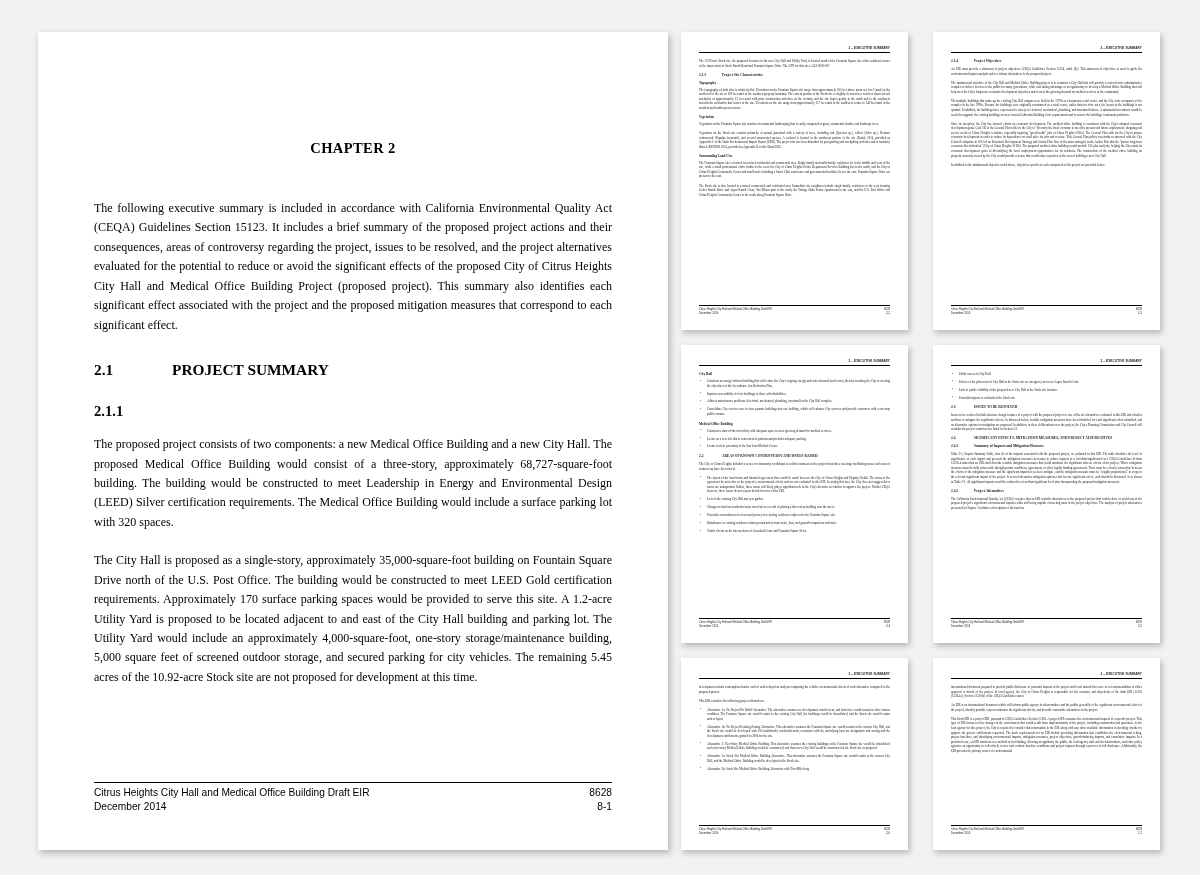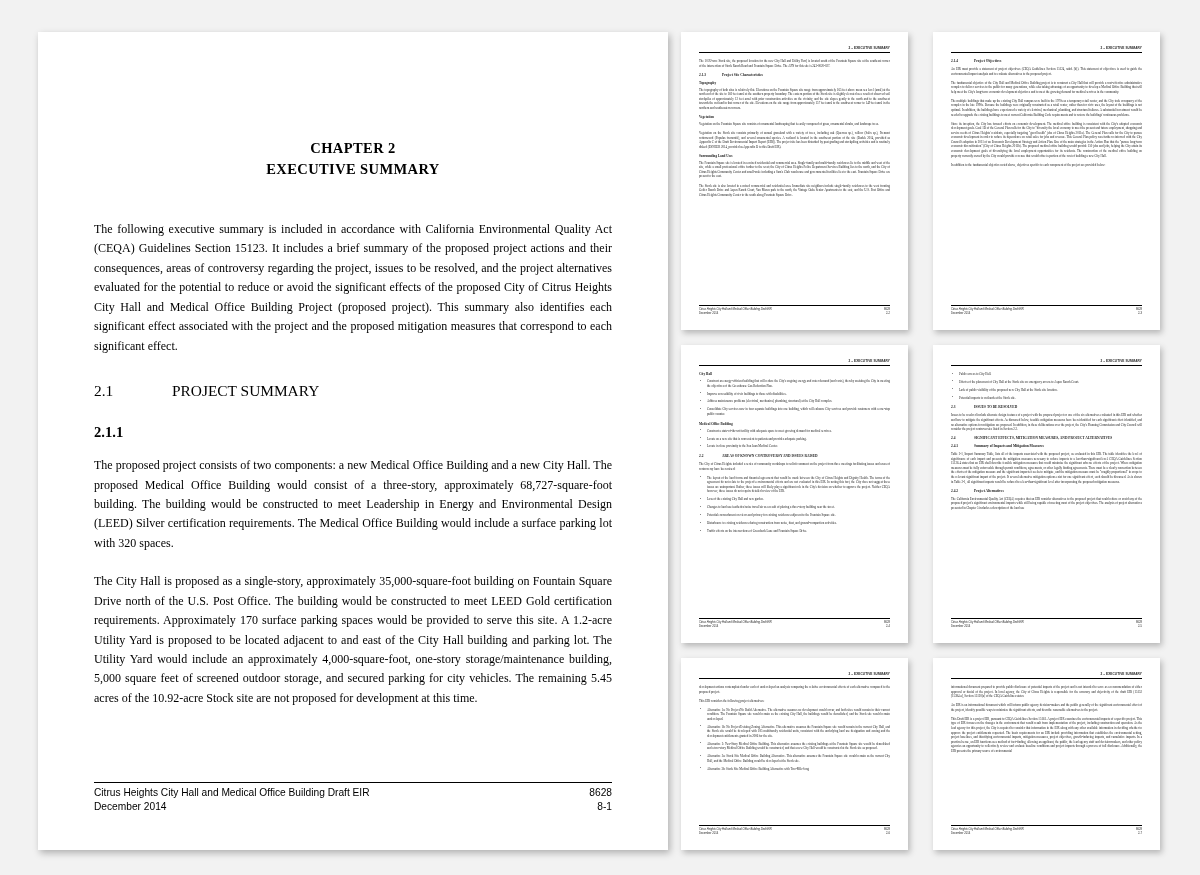--- a/index.html
+++ b/index.html
@@ -45,21 +45,21 @@
   }
   .para {
     font-size: 12px;
     line-height: 1.62;
     text-align: justify;
     margin: 0 0 19px 0;
     text-indent: 0;
   }
   .h2 {
     font-size: 15.4px;
-    font-weight: normal;
+    font-weight: bold;
     margin: 26px 0 16px 0;
     display: flex;
   }
   .h2 .num {
     width: 78px;
     flex: 0 0 78px;
   }
   .h3 {
     font-size: 14.6px;
     font-weight: bold;
@@ -179,21 +179,20 @@
 </style>
 </head>
 <body>
 
 <div class="canvas">
 
   <div class="page-main">
 
     <div class="chapter-head">
       <div>CHAPTER 2</div>
-      <div>EXECUTIVE SUMMARY</div>
     </div>
 
     <p class="para">The following executive summary is included in accordance with California Environmental Quality Act (CEQA) Guidelines Section 15123. It includes a brief summary of the proposed project actions and their consequences, areas of controversy regarding the project, issues to be resolved, and the project alternatives evaluated for the potential to reduce or avoid the significant effects of the proposed City of Citrus Heights City Hall and Medical Office Building Project (proposed project). This summary also identifies each significant effect associated with the project and the proposed mitigation measures that correspond to each significant effect.</p>
 
     <div class="h2">
       <span class="num">2.1</span>
       <span class="txt">PROJECT SUMMARY</span>
     </div>
 
     <div class="h3">

